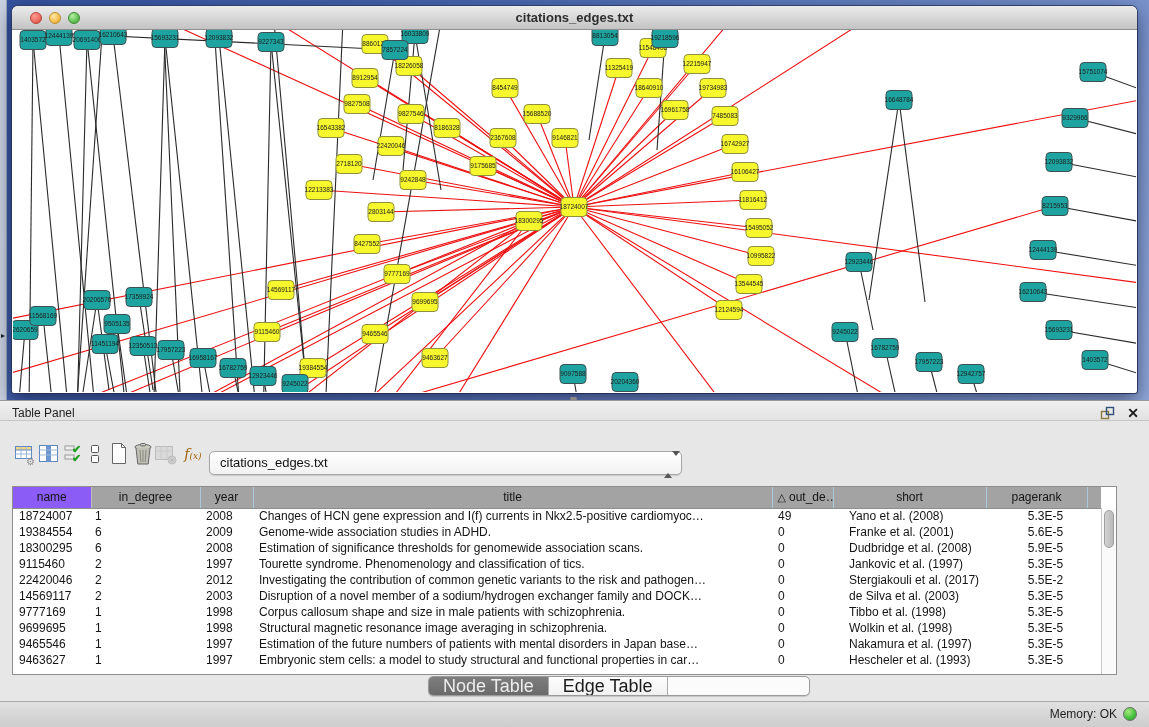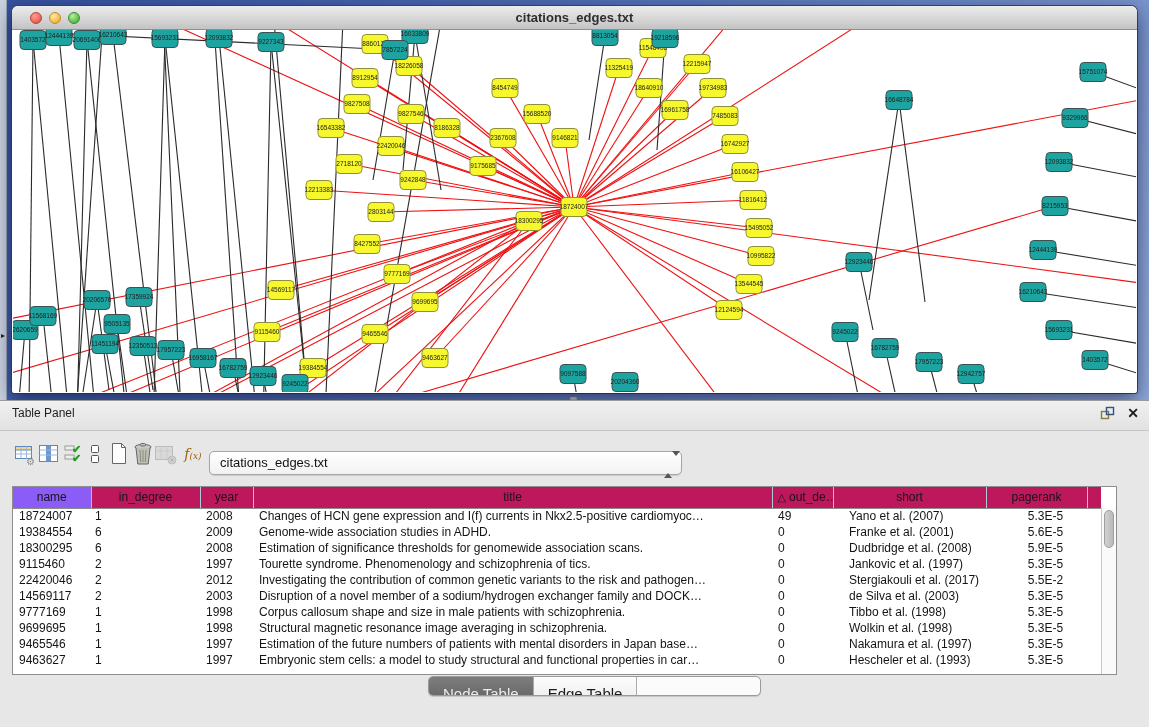--- a/index.html
+++ b/index.html
@@ -20,54 +20,54 @@
   .light.red   { background:radial-gradient(circle at 35% 30%, #FF9C92, #EC6B5F 60%, #CE4437); border:1px solid #B84439; }
   .light.yellow{ background:radial-gradient(circle at 35% 30%, #FFE9A8, #F5BF4F 60%, #D99E2B); border:1px solid #BF8E2B; }
   .light.green { background:radial-gradient(circle at 35% 30%, #B7EFA0, #61C454 60%, #3E9E35); border:1px solid #3E8A34; }
   .win-title { text-align:center; line-height:23px; font-size:13px; font-weight:600; color:#2E2E2E; }
   .canvas { position:absolute; left:1px; top:24px; width:1123px; height:362px; background:#FFFFFF; overflow:hidden; }
   .canvas svg { display:block; }
 
   
   .table-panel { position:absolute; left:0; top:400px; width:1149px; height:327px; background:#E7E7E7; border-top:1px solid #9A9A9A; }
   .divider-grip { position:absolute; left:570px; top:-4px; width:7px; height:3px; background:#8A8A8A; border-radius:2px; }
-  .panel-header { position:relative; height:30px; background:linear-gradient(#F0F0F0,#E2E2E2); border-bottom:1px solid #C6C6C6; }
+  .panel-header { position:relative; height:20px; background:linear-gradient(#F0F0F0,#E2E2E2); border-bottom:1px solid #C6C6C6; }
   .panel-title { position:absolute; left:12px; top:0; line-height:25px; font-size:12px; color:#1E1E1E; }
   .panel-actions { position:absolute; right:10px; top:4px; display:flex; gap:12px; align-items:center; }
   .float-btn svg { display:block; }
   .close-btn { font-size:14px; font-weight:bold; color:#1A1A1A; line-height:16px; cursor:default; }
 
   .toolbar { position:absolute; left:0; top:26px; width:1149px; height:58px; }
   .tool-btn { position:absolute; top:12px; width:26px; height:30px; display:flex; align-items:center; justify-content:center; }
   .fx { font-family:"DejaVu Serif", serif; font-style:italic; font-size:14px; color:#a16207; }
   .fx small { font-size:9px; }
   .combo { position:absolute; left:209px; top:24px; width:473px; height:24px; background:linear-gradient(#FFFFFF,#F2F2F2);
     border:1px solid #A6A6A6; border-radius:5px; box-shadow:0 1px 1px rgba(0,0,0,.12); }
   .combo-text { position:absolute; left:10px; top:0; line-height:22px; font-size:13px; color:#111; }
   .combo-spin { position:absolute; right:8px; top:4px; width:9px; height:14px; }
   .combo-spin .up   { width:0; height:0; border-left:4px solid transparent; border-right:4px solid transparent; border-bottom:5px solid #555; margin-bottom:3px; }
   .combo-spin .down { width:0; height:0; border-left:4px solid transparent; border-right:4px solid transparent; border-top:5px solid #555; }
 
   .table-wrap { position:absolute; left:12px; top:85px; width:1105px; height:189px; background:#fff; border:1px solid #8E8E8E; }
   table.tbl { border-collapse:collapse; table-layout:fixed; width:1088px; }
-  .tbl th { height:21px; background:#be185d; font-size:12px; font-weight:normal; color:#151515; text-align:center;
+  .tbl th { height:21px; background:#a3a3a3; font-size:12px; font-weight:normal; color:#151515; text-align:center;
     border-right:1px solid #A9CBDC; border-bottom:1px solid #8E8E8E; overflow:hidden; white-space:nowrap; }
   .tbl th.h0 { background:#8b5cf6; border-right:1px solid #BDBDBD; }
   .tbl th.h4 { text-align:left; padding-left:5px; }
   .tbl th.h7 { border-right:none; }
   .sort-tri { font-size:11px; margin-right:3px; }
   .tbl td { height:16px; font-size:12px; color:#141414; padding:0 2px 0 6px; white-space:nowrap; overflow:hidden; }
   .tbl td.c1 { padding-left:4px; }
   .tbl td.c5 { padding-left:16px; }
   .tbl td.c6 { padding-left:20px;text-align:center; }
   .vscroll { position:absolute; right:0; top:21px; width:15px; height:166px; background:#FAFAFA; border-left:1px solid #C9C9C9; }
   .vthumb { position:absolute; left:2px; top:2px; width:10px; height:38px; background:linear-gradient(90deg,#D2D2D2,#B9B9B9); border:1px solid #9F9F9F; border-radius:6px; }
 
   .tabbar { position:absolute; left:428px; top:275px; height:20px; display:flex; border:1px solid #9A9A9A; border-radius:5px; overflow:hidden; background:#FBFBFB; box-shadow:0 1px 1px rgba(0,0,0,.15); }
-  .tab { padding:7px 14px; line-height:19px; font-size:15px; color:#1C1C1C; border-right:1px solid #ABABAB; background:linear-gradient(#FDFDFD,#F1F1F1); }
+  .tab { padding:0 14px; line-height:19px; font-size:18px; color:#1C1C1C; border-right:1px solid #ABABAB; background:linear-gradient(#FDFDFD,#F1F1F1); }
   .tab:last-child { border-right:none;margin-top:30px; }
   .tab.active { background:linear-gradient(#7E7E7E,#6A6A6A); color:#EDEDED; }
 
   .statusbar { position:absolute; left:0; top:300px; width:1149px; height:27px; background:linear-gradient(#E0E0E0,#CCCCCC); border-top:1px solid #ABABAB; }
   .memory { position:absolute; right:12px; top:5px; display:flex; align-items:center; gap:6px; font-size:12px; color:#1E1E1E; }
   .mem-dot { width:14px; height:14px; border-radius:50%; border:1px solid #6F6F6F;
     background:radial-gradient(circle at 35% 30%, #A9E87E, #3FC23A 60%, #2B9428); }
 </style>
 </head>
 <body>
@@ -642,21 +642,21 @@
           <th class="h7"></th>
         </tr>
       </thead>
       <tbody>
           <tr>
             <td class="c0">18724007</td>
             <td class="c1">1</td>
             <td class="c2">2008</td>
             <td class="c3">Changes of HCN gene expression and I(f) currents in Nkx2.5-positive cardiomyoc…</td>
             <td class="c4">49</td>
-            <td class="c5">Yano et al. (2007)</td>
+            <td class="c5">Yano et al. (2008)</td>
             <td class="c6">5.3E-5</td>
             <td></td>
           </tr>
           <tr>
             <td class="c0">19384554</td>
             <td class="c1">6</td>
             <td class="c2">2009</td>
             <td class="c3">Genome-wide association studies in ADHD.</td>
             <td class="c4">0</td>
             <td class="c5">Franke et al. (2001)</td>
@@ -670,21 +670,21 @@
             <td class="c3">Estimation of significance thresholds for genomewide association scans.</td>
             <td class="c4">0</td>
             <td class="c5">Dudbridge et al. (2008)</td>
             <td class="c6">5.9E-5</td>
             <td></td>
           </tr>
           <tr>
             <td class="c0">9115460</td>
             <td class="c1">2</td>
             <td class="c2">1997</td>
-            <td class="c3">Tourette syndrome. Phenomenology and schizophrenia of tics.</td>
+            <td class="c3">Tourette syndrome. Phenomenology and classification of tics.</td>
             <td class="c4">0</td>
             <td class="c5">Jankovic et al. (1997)</td>
             <td class="c6">5.3E-5</td>
             <td></td>
           </tr>
           <tr>
             <td class="c0">22420046</td>
             <td class="c1">2</td>
             <td class="c2">2012</td>
             <td class="c3">Investigating the contribution of common genetic variants to the risk and pathogen…</td>
@@ -749,13 +749,19 @@
       <div class="vthumb"></div>
     </div>
   </div>
 
   <div class="tabbar">
       <span class="tab active">Node Table</span>
       <span class="tab">Edge Table</span>
       <span class="tab">Network Table</span>
     </div>
 
+  <div class="statusbar">
+    <div class="memory">
+      <span>Memory: OK</span>
+      <span class="mem-dot"></span>
+    </div>
+  </div>
 </div>
 
 </body></html>

